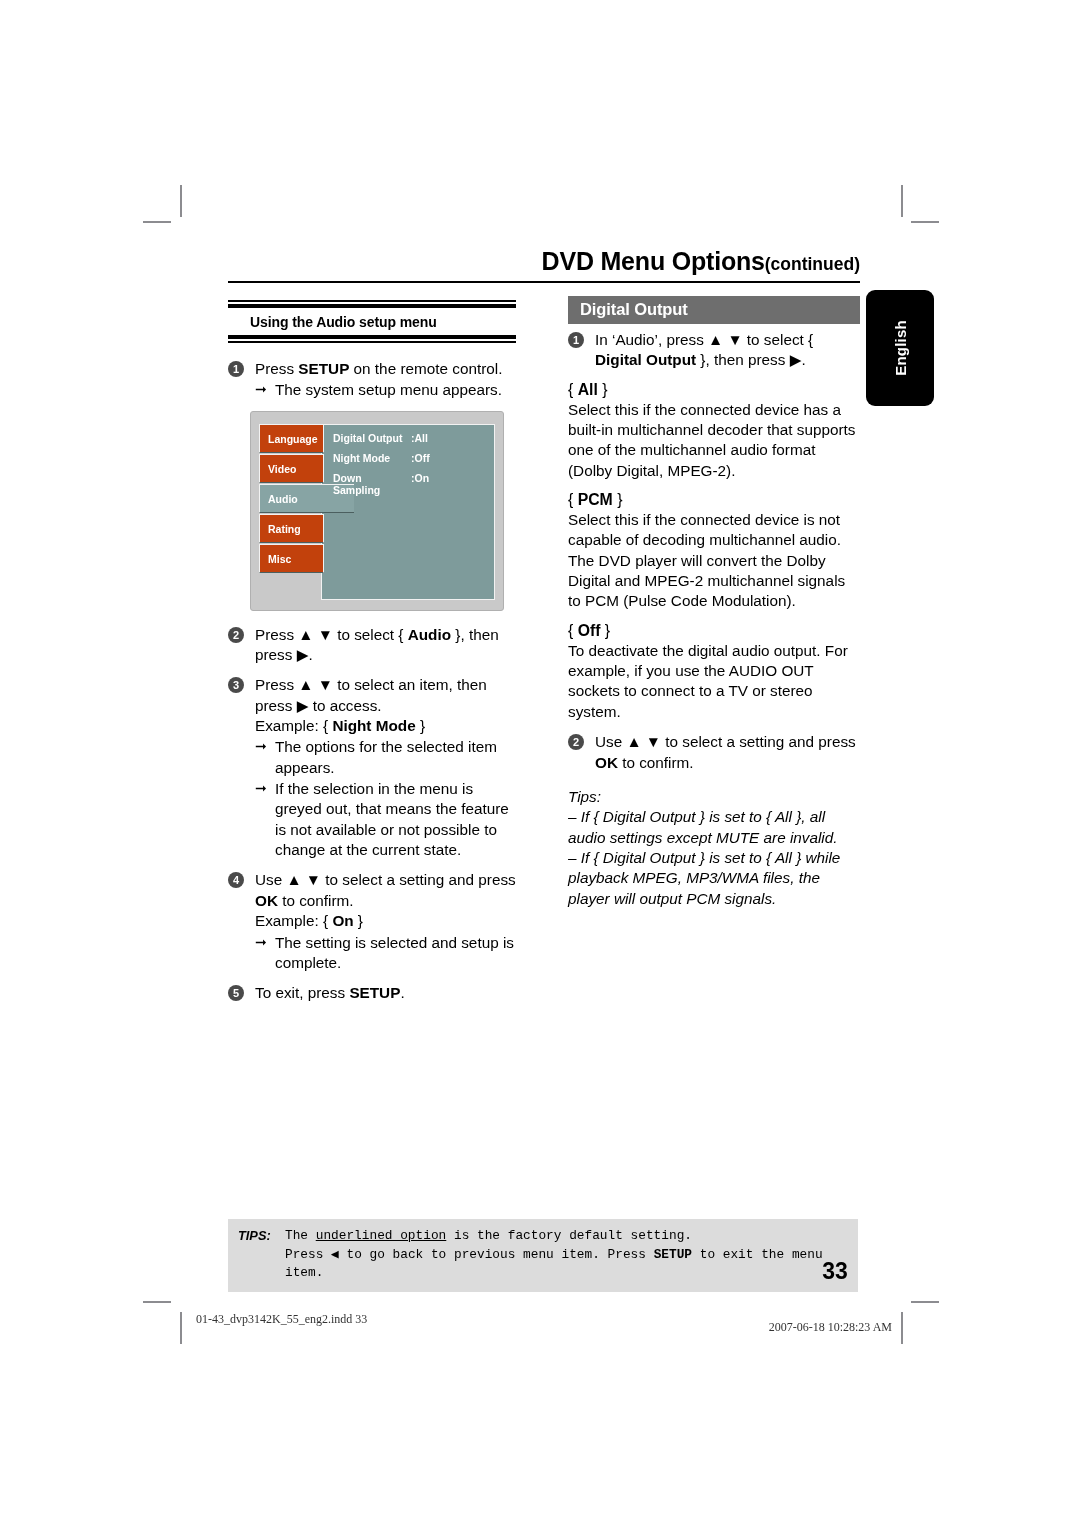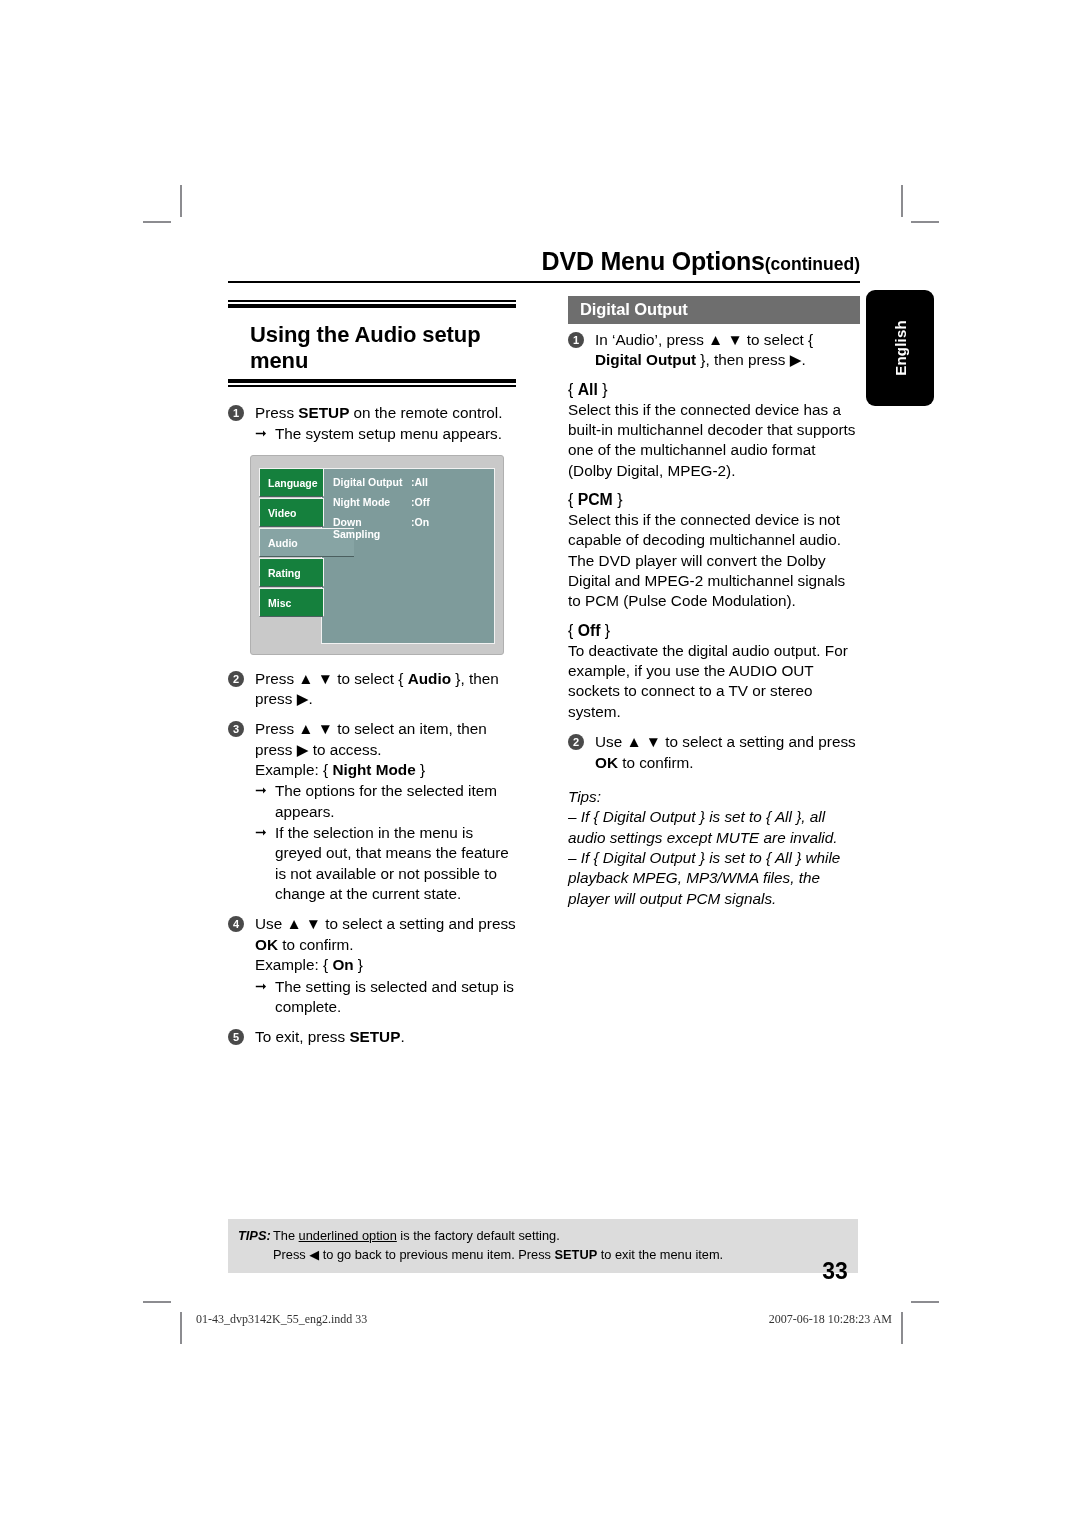--- a/index.html
+++ b/index.html
@@ -93,22 +93,22 @@
   }
 
   
   .sec-head { width: 288px; margin-bottom: 16px; }
   .rule-thin { height: 2px; background: #000; }
   .rule-thick { height: 4px; background: #000; margin-top: 2px; }
   .rule-thick-top { height: 4px; background: #000; }
   .rule-thin-bot { height: 2px; background: #000; margin-top: 2px; }
   .sec-head h2 {
     margin: 0;
-    padding: 14px 0 5px 22px;
-    font-size: 22px;
+    padding: 6px 0 5px 22px;
+    font-size: 14px;
     font-weight: bold;
     letter-spacing: -0.1px;
   }
 
   
   .step {
     position: relative;
     padding-left: 27px;
     margin-bottom: 10px;
     font-size: 15.3px;
@@ -190,21 +190,21 @@
   }
   .mock-tabs {
     position: absolute;
     left: 8px;
     top: 12px;
     width: 65px;
     z-index: 3;
   }
   .mock-tab {
     height: 29px;
-    background: #15803d;
+    background: #c2410c;
     border: 1px solid #f2f2f2;
     border-bottom-color: #4b5f5f;
     color: #fff;
     font-size: 10.5px;
     font-weight: bold;
     line-height: 29px;
     padding-left: 8px;
     box-sizing: border-box;
     margin-bottom: 1px;
   }
@@ -242,21 +242,21 @@
     line-height: 1.45;
   }
   .footer-tips .lbl {
     position: absolute;
     left: 10px;
     top: 8px;
     font-weight: bold;
     font-style: italic;
     font-size: 12.8px;
   }
-  .footer-tips .body { padding-left: 45px; }
+  .footer-tips .body { padding-left: 57px; font-family: Liberation Mono, monospace; }
   .footer-tips u { text-decoration: underline; }
 
   .page-num {
     position: absolute;
     left: 812px;
     top: 1258px;
     width: 46px;
     text-align: center;
     font-size: 23px;
     font-weight: bold;
@@ -266,21 +266,21 @@
   .print-footer {
     position: absolute;
     left: 196px;
     top: 1312px;
     width: 706px;
     font-family: "Liberation Serif", serif;
     font-size: 12px;
     color: #333;
   }
   .print-footer .pf-left { position: absolute; left: 0; top: 0; white-space: nowrap; }
-  .print-footer .pf-right { position: absolute; right: 10px; top: 0; white-space: nowrap; }
+  .print-footer .pf-right { position: absolute; right: 10px; top: 8px; white-space: nowrap; }
   .pf-rule {
     position: absolute;
     left: 901px;
     top: 1312px;
     width: 2px;
     height: 32px;
     background: #8c8c90;
   }
 </style>
 </head>

